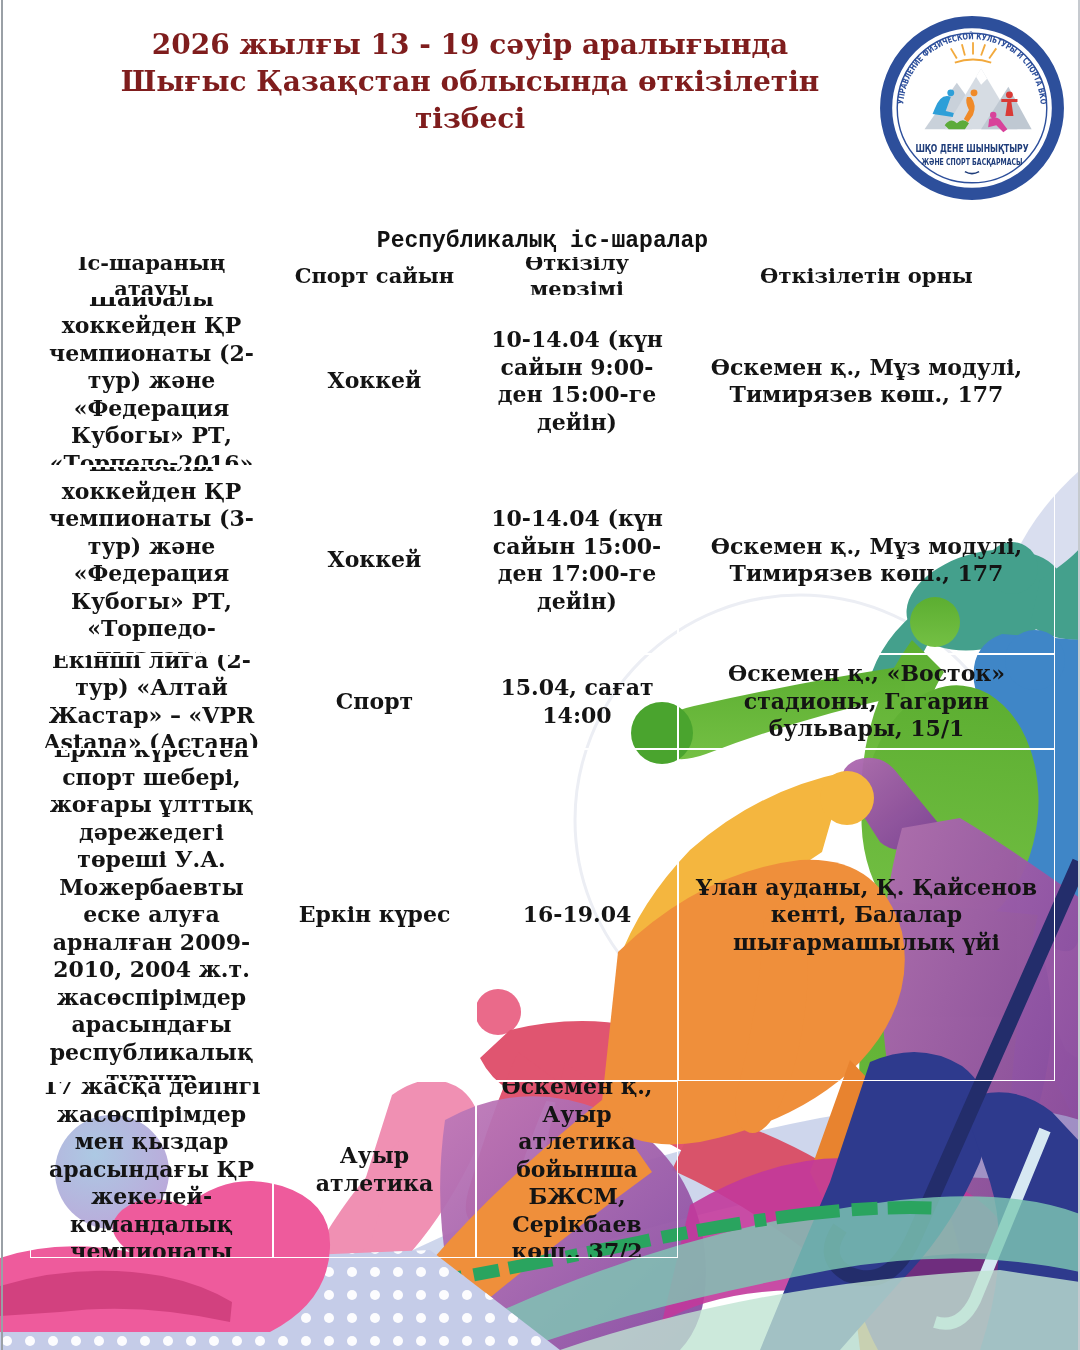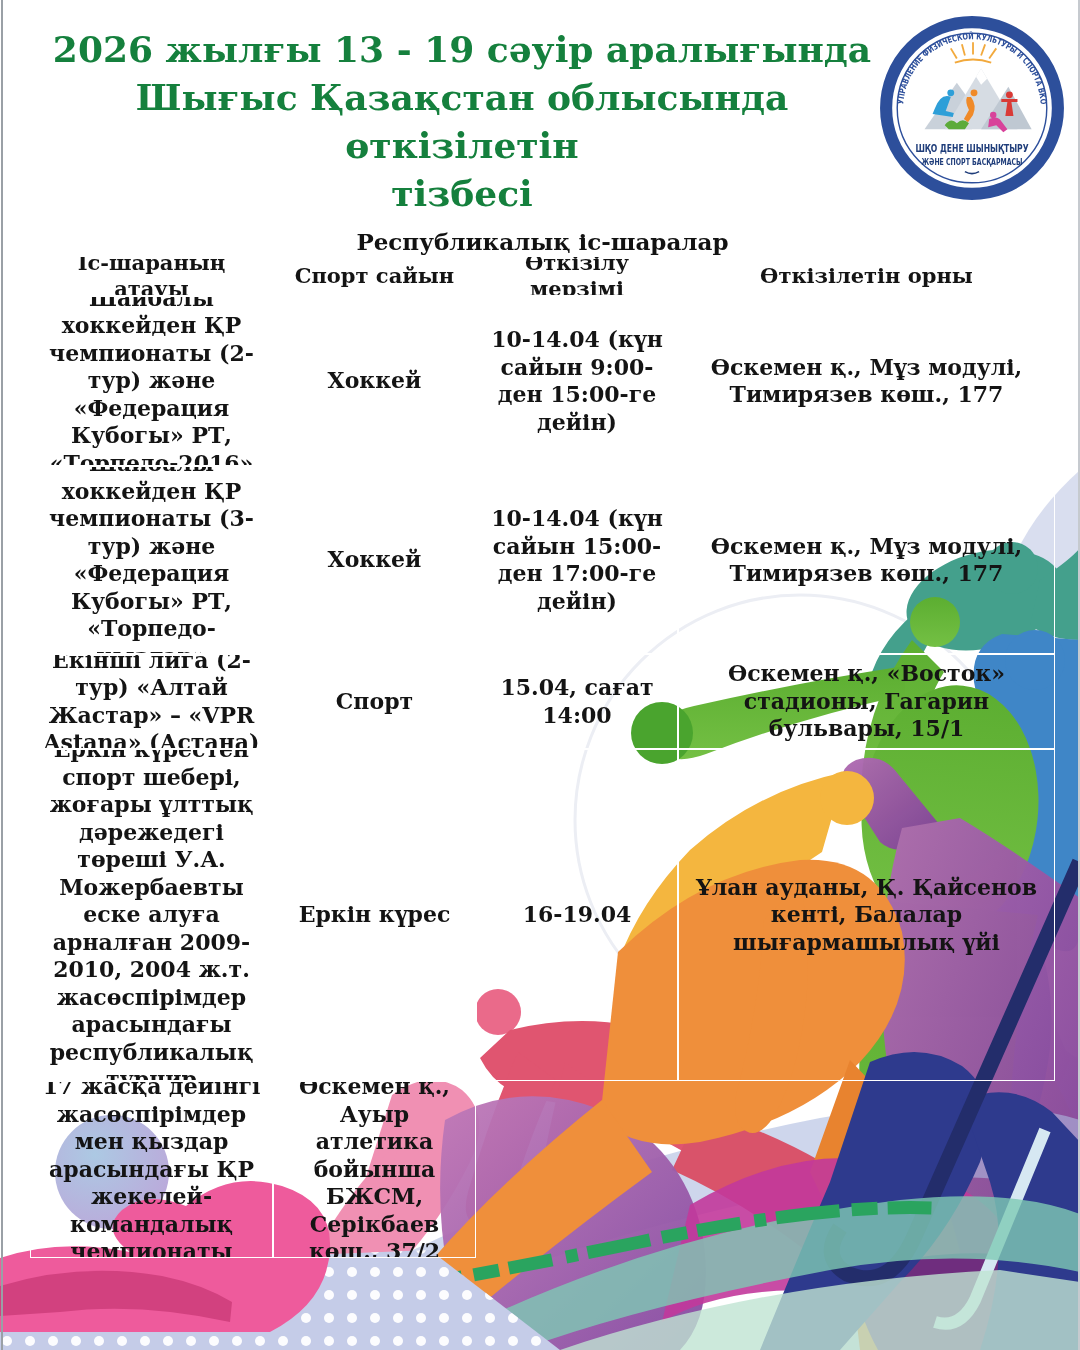--- a/index.html
+++ b/index.html
@@ -10,29 +10,29 @@
   }
   .page-edge{position:absolute;top:0;bottom:0;width:2px;background:#9aa0a6;z-index:5;}
   .page-edge.left{left:1px;}
   .page-edge.right{right:0;background:#c6cacf;}
 
   .bg-art{position:absolute;left:0;top:0;width:1080px;height:1350px;z-index:0;}
 
   .content{position:absolute;left:0;top:0;width:1080px;height:1350px;z-index:2;}
 
   .main-title{
-    position:absolute;left:32px;top:26px;width:860px;
-    text-align:center;color:#15803d;font-weight:bold;
-    font-size:36px;line-height:1.33;
+    position:absolute;left:40px;top:26px;width:860px;
+    text-align:center;color:#7f1d1d;font-weight:bold;
+    font-size:28px;line-height:1.33;
   }
   .logo-wrap{position:absolute;right:12px;top:12px;width:192px;height:192px;}
 
   .section-title{
     position:absolute;left:30px;top:228px;width:1025px;
-    text-align:center;color:#121212;font-weight:bold;font-size:23px;
+    text-align:center;color:#121212;font-weight:bold;font-size:23px;font-family:Liberation Mono, monospace;
   }
 
   .events-table{
     position:absolute;left:30px;top:256px;width:1025px;height:1002px;
     display:grid;
     grid-template-columns:243px 203px 202px 377px;
     grid-template-rows:40px 170px 188px 95px 332px 177px;
   }
   .cell{
     border:1px solid #ffffff;
@@ -239,18 +239,19 @@
     <div class="cell">Спорт</div>
     <div class="cell">15.04, сағат 14:00</div>
     <div class="cell">Өскемен қ., «Восток» стадионы, Гагарин бульвары, 15/1</div>
 
     <div class="cell">Еркін күрестен спорт шебері, жоғары ұлттық дәрежедегі төреші У.А. Можербаевты еске алуға арналған 2009-2010, 2004 ж.т. жасөспірімдер арасындағы республикалық турнир</div>
     <div class="cell">Еркін күрес</div>
     <div class="cell">16-19.04</div>
     <div class="cell">Ұлан ауданы, Қ. Қайсенов кенті, Балалар шығармашылық үйі</div>
 
     <div class="cell">17 жасқа дейінгі жасөспірімдер мен қыздар арасындағы ҚР жекелей-командалық чемпионаты</div>
+    <div class="cell">Ауыр атлетика</div>
     <div class="cell">Өскемен қ., Ауыр атлетика бойынша БЖСМ, Серікбаев көш., 37/2</div>
   </div>
 </div>
 
 <div class="page-edge left"></div>
 <div class="page-edge right"></div>
 
 </body></html>

